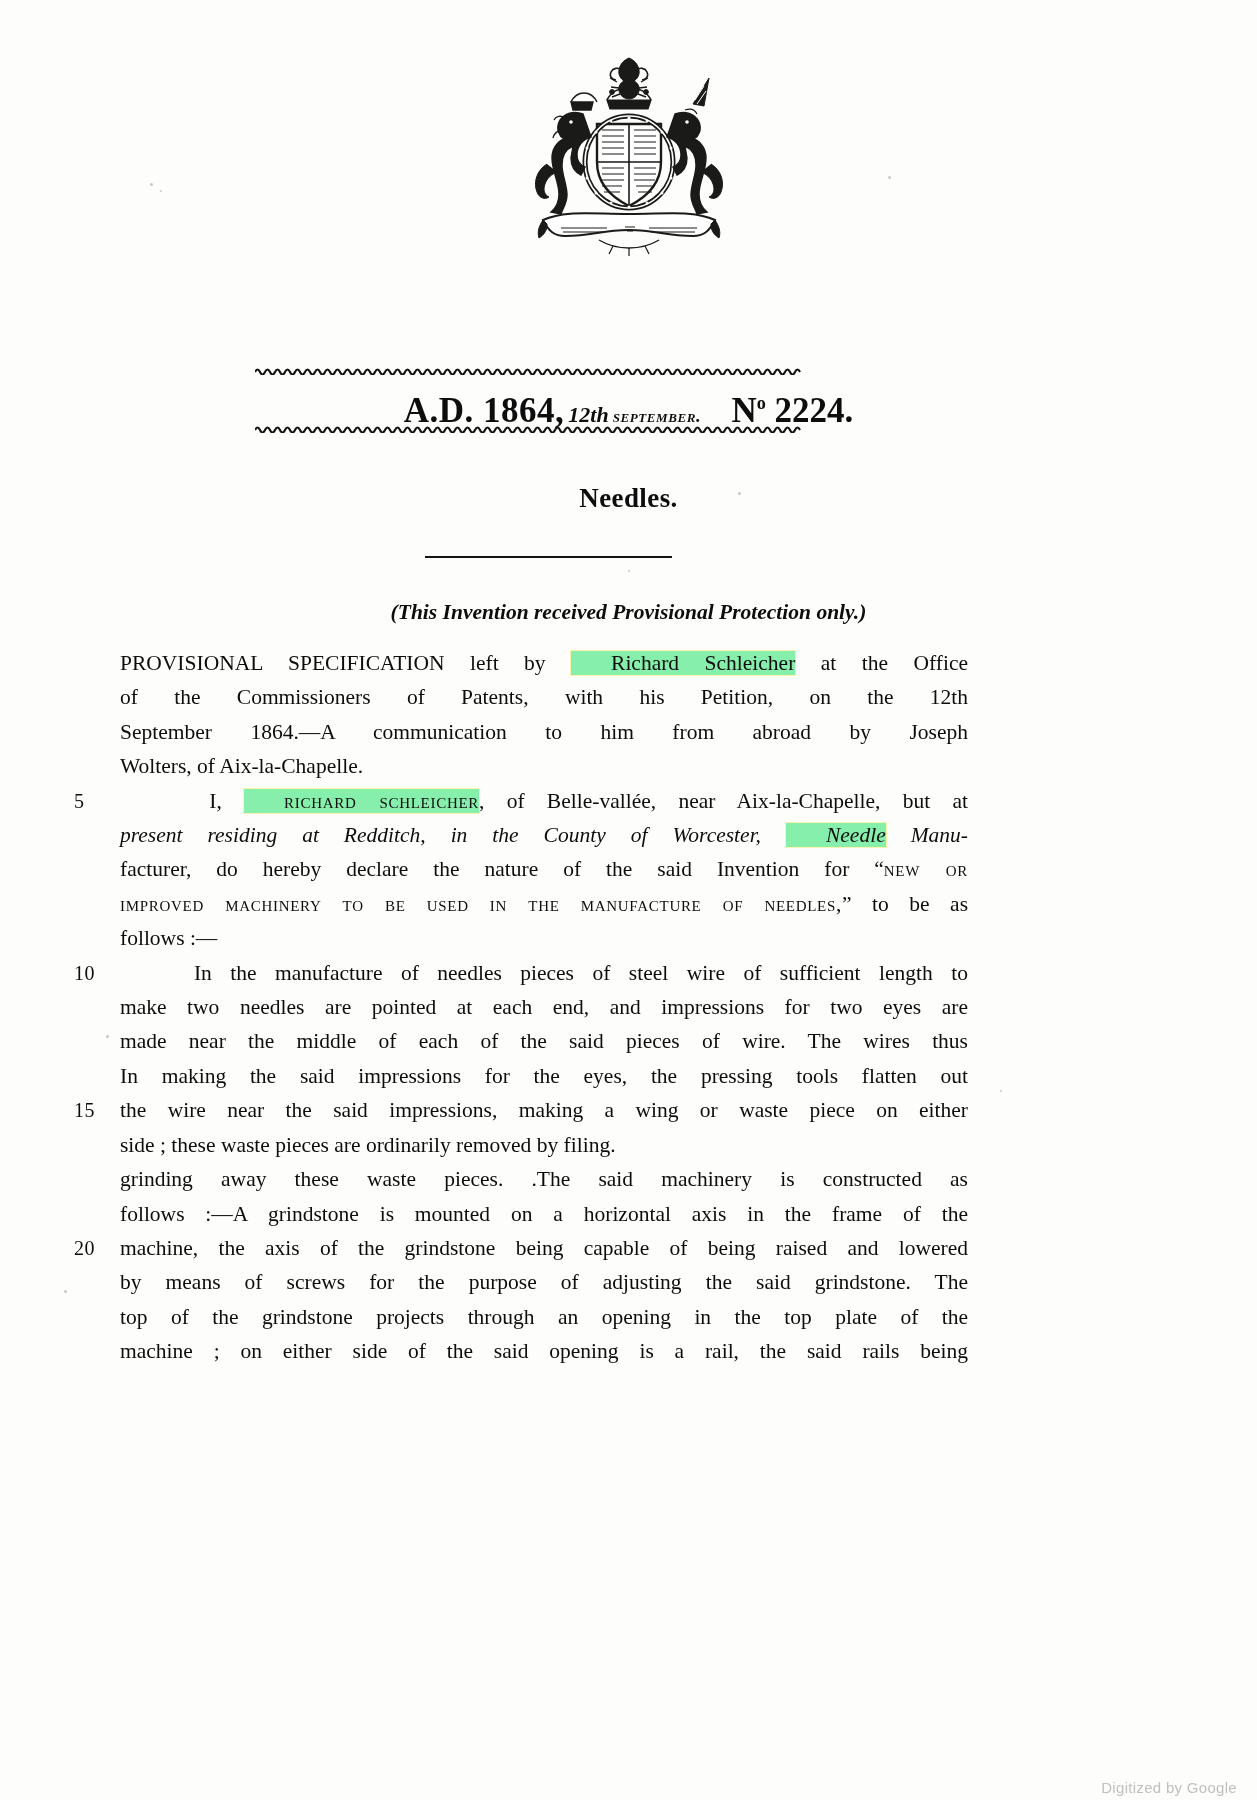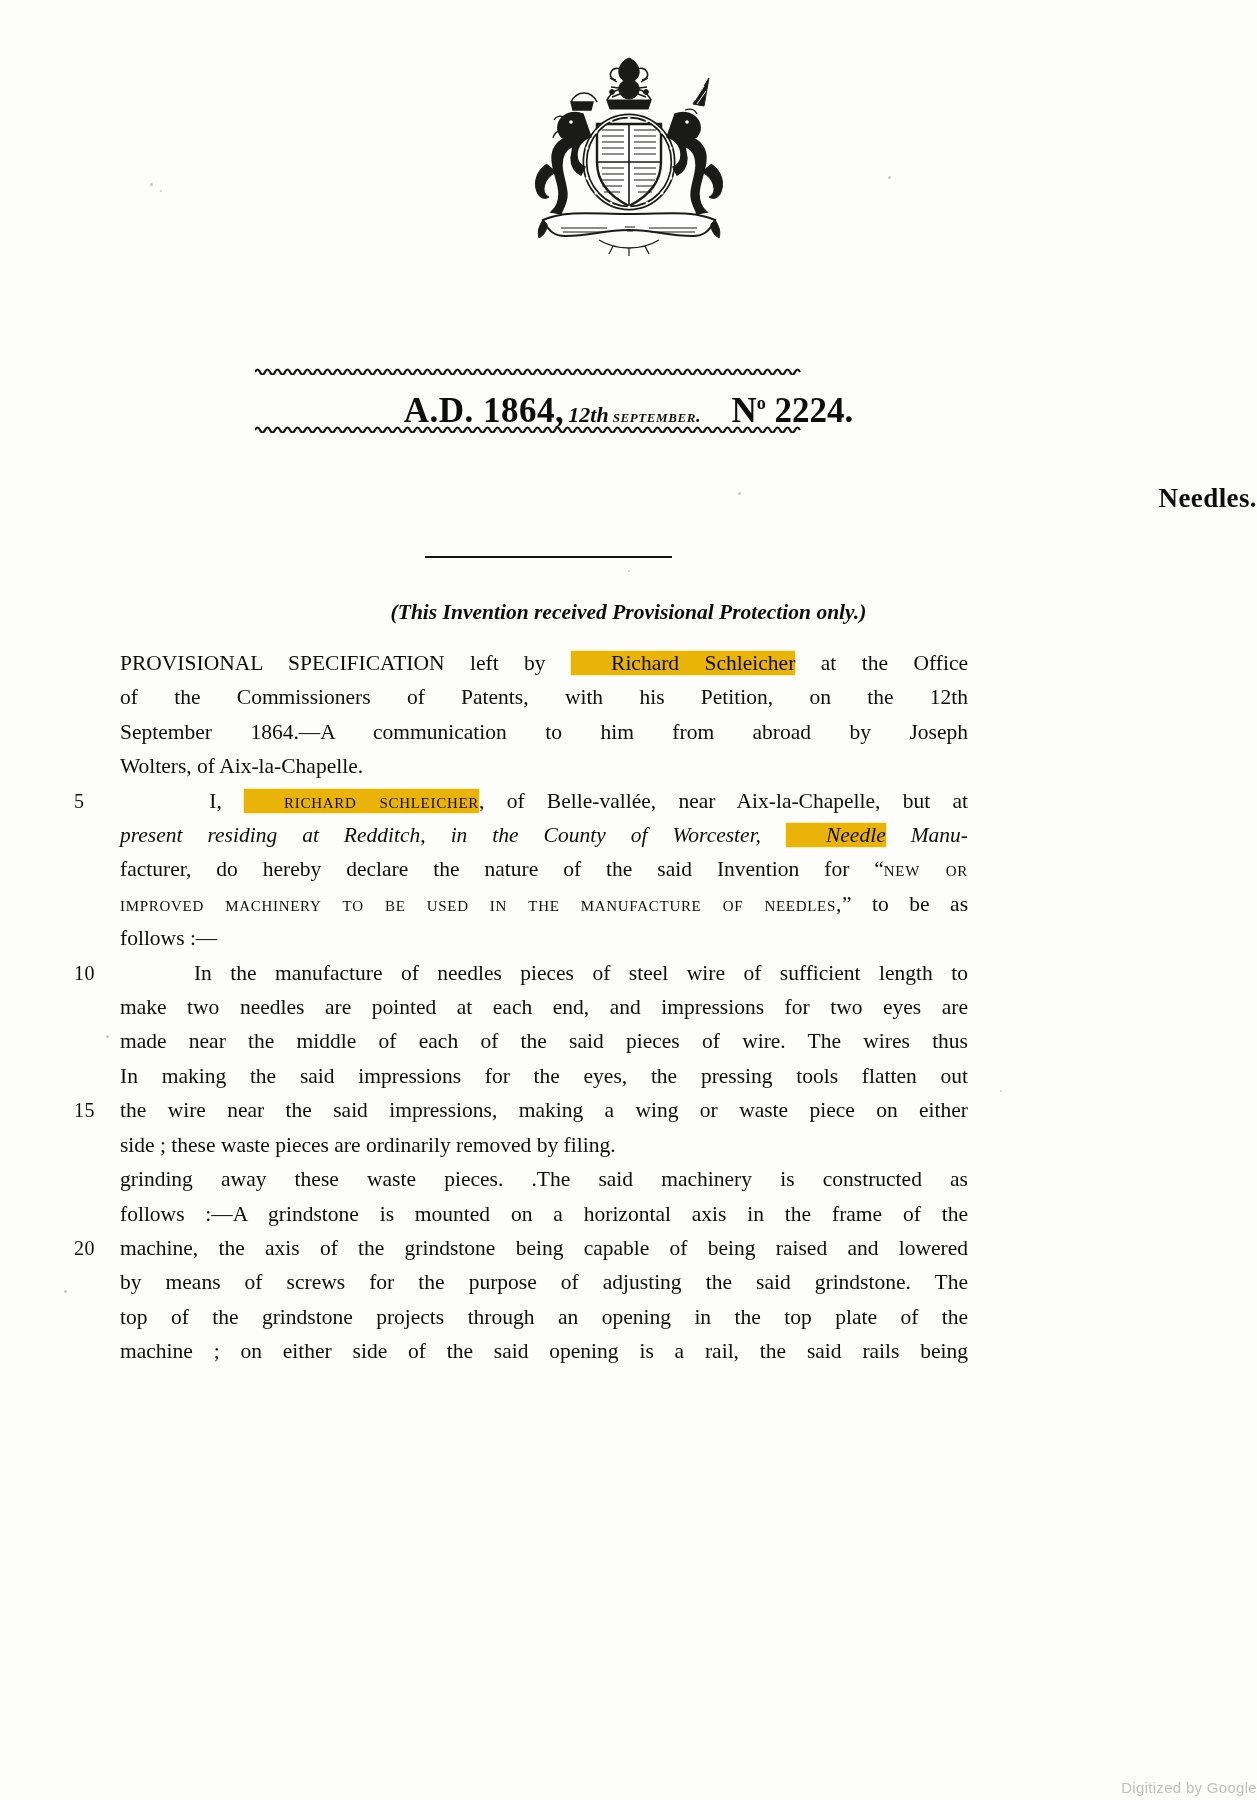--- a/index.html
+++ b/index.html
@@ -84,21 +84,21 @@
     margin-left: 26px;
   }
   .ad-no sup { font-size: 0.52em; vertical-align: 0.72em; }
 
   
   #subject {
     position: absolute;
     top: 483px;
     left: 0;
     width: 100%;
-    text-align: right;
+    text-align: center;
     font-size: 27px;
     font-weight: 700;
     letter-spacing: 0.4px;
   }
   #short-rule {
     position: absolute;
     top: 556px;
     left: 425px;
     width: 247px;
     height: 2px;
@@ -149,29 +149,29 @@
     font-size: 20px;
     font-weight: 400;
     letter-spacing: 0.5px;
   }
   .sc {
     font-variant: small-caps;
     text-transform: lowercase;
     letter-spacing: 0.7px;
   }
   .hl {
-    background: #eab308;
+    background: #86efac;
     box-shadow: 0 0 0 1px #fbf3ab;
     padding-left: 40px;
   }
 
   
   #digitized {
     position: absolute;
-    right: 0;
+    right: 20px;
     bottom: 4px;
     font-family: "Liberation Sans", sans-serif;
     font-size: 15px;
     color: #c0c0bc;
     letter-spacing: 0.3px;
   }
 </style>
 </head>
 <body>
 

